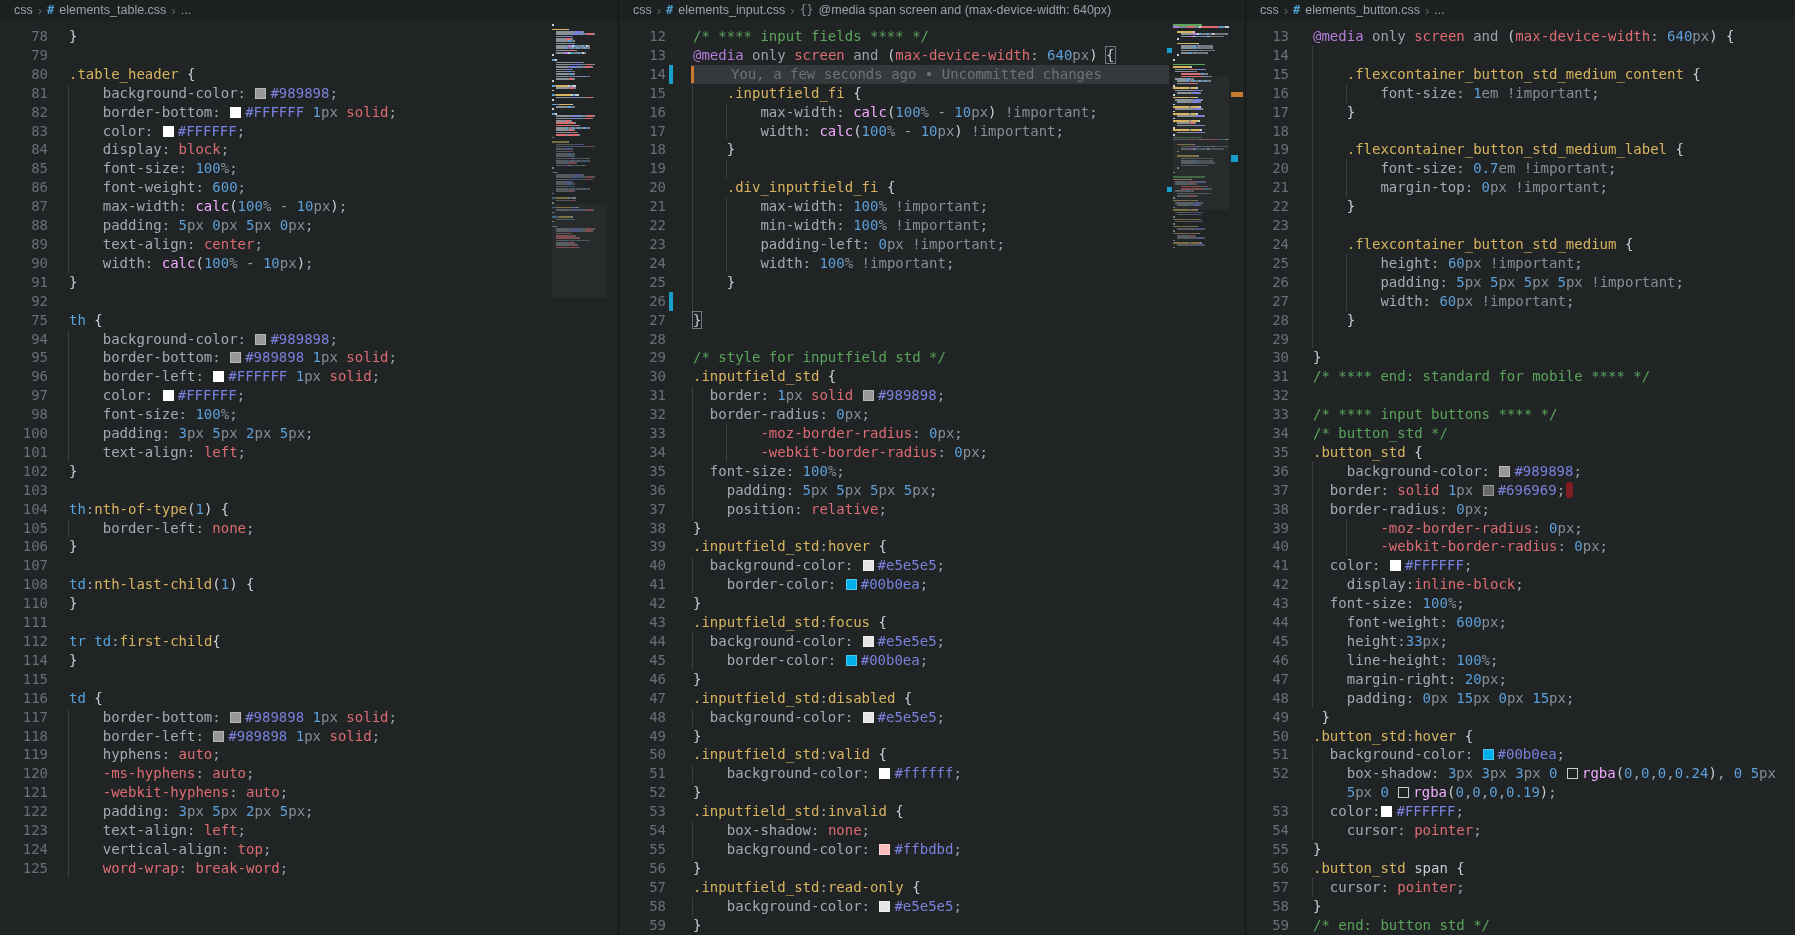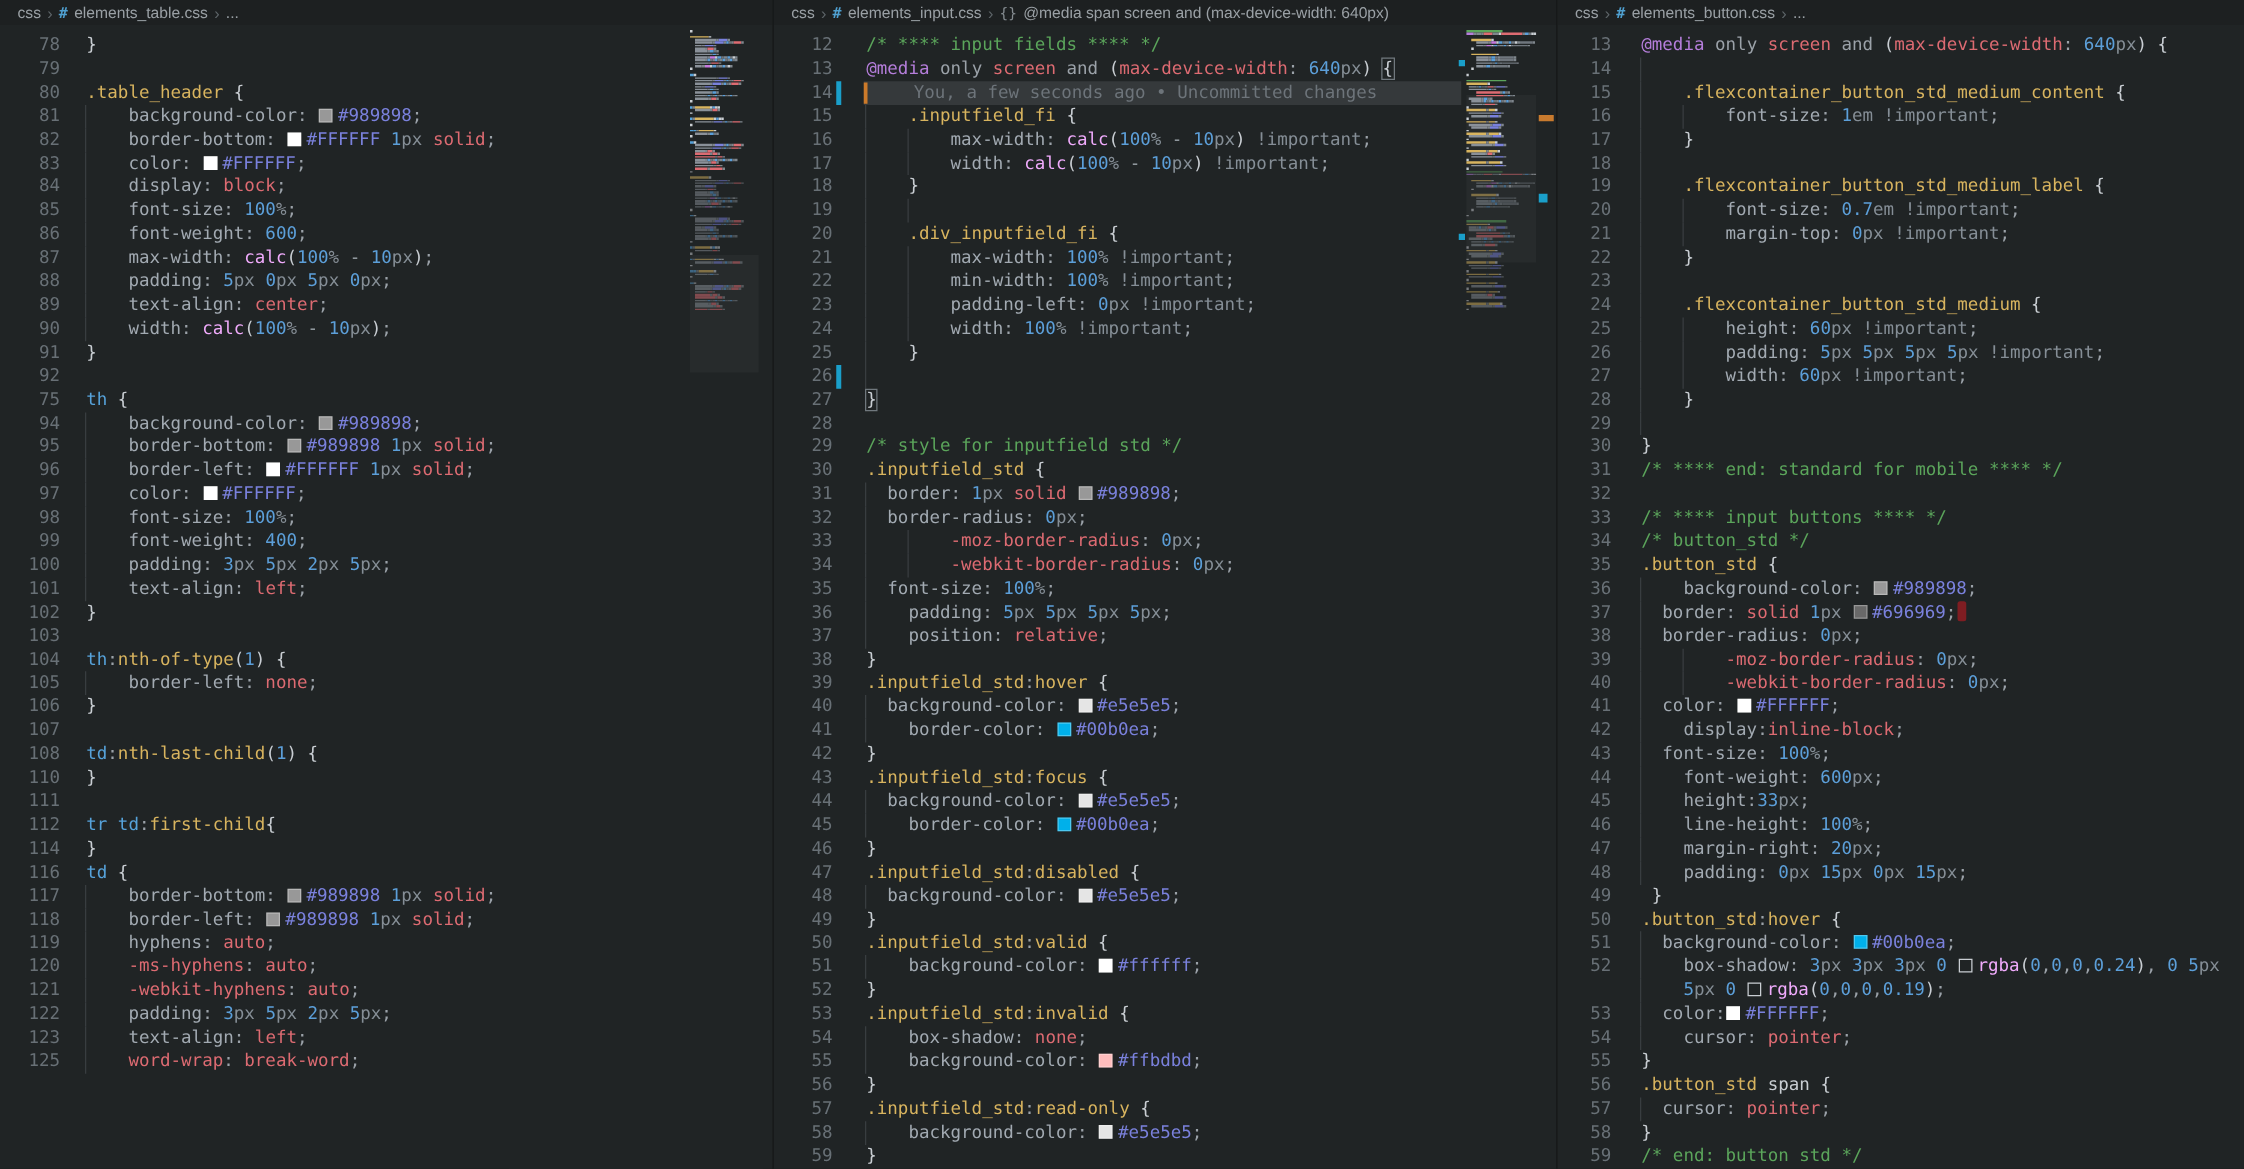--- a/index.html
+++ b/index.html
@@ -162,25 +162,20 @@
           <span class="num">97</span>
           <pre class="code"><span class="tk-p">    color</span><span class="tk-o">: </span><span class="sw" style="background: rgb(255, 255, 255);"></span><span class="tk-h">#FFFFFF</span><span class="tk-o">;</span></pre>
         </div>
         <div class="row">
           <div class="guide" style="left: 68px;"></div>
           <span class="num">98</span>
           <pre class="code"><span class="tk-p">    font-size</span><span class="tk-o">: </span><span class="tk-n">100</span><span class="tk-u">%</span><span class="tk-o">;</span></pre>
         </div>
         <div class="row">
           <div class="guide" style="left: 68px;"></div>
-          <span class="num">99</span>
-          <pre class="code"><span class="tk-p">    font-weight</span><span class="tk-o">: </span><span class="tk-n">400</span><span class="tk-o">;</span></pre>
-        </div>
-        <div class="row">
-          <div class="guide" style="left: 68px;"></div>
           <span class="num">100</span>
           <pre class="code"><span class="tk-p">    padding</span><span class="tk-o">: </span><span class="tk-n">3</span><span class="tk-u">px</span><span class="tk-o"> </span><span class="tk-n">5</span><span class="tk-u">px</span><span class="tk-o"> </span><span class="tk-n">2</span><span class="tk-u">px</span><span class="tk-o"> </span><span class="tk-n">5</span><span class="tk-u">px</span><span class="tk-o">;</span></pre>
         </div>
         <div class="row">
           <div class="guide" style="left: 68px;"></div>
           <span class="num">101</span>
           <pre class="code"><span class="tk-p">    text-align</span><span class="tk-o">: </span><span class="tk-r">left</span><span class="tk-o">;</span></pre>
         </div>
         <div class="row">
           <span class="num">102</span>
@@ -221,20 +216,24 @@
         </div>
         <div class="row">
           <span class="num">112</span>
           <pre class="code"><span class="tk-e">tr </span><span class="tk-e">td</span><span class="tk-o">:</span><span class="tk-y">first-child</span><span class="tk-b">{</span></pre>
         </div>
         <div class="row">
           <span class="num">114</span>
           <pre class="code"><span class="tk-b">}</span></pre>
         </div>
         <div class="row">
+          <span class="num">115</span>
+          <pre class="code"></pre>
+        </div>
+        <div class="row">
           <span class="num">116</span>
           <pre class="code"><span class="tk-e">td </span><span class="tk-b">{</span></pre>
         </div>
         <div class="row">
           <div class="guide" style="left: 68px;"></div>
           <span class="num">117</span>
           <pre class="code"><span class="tk-p">    border-bottom</span><span class="tk-o">: </span><span class="sw" style="background: rgb(152, 152, 152);"></span><span class="tk-h">#989898</span><span class="tk-o"> </span><span class="tk-n">1</span><span class="tk-u">px</span><span class="tk-o"> </span><span class="tk-r">solid</span><span class="tk-o">;</span></pre>
         </div>
         <div class="row">
           <div class="guide" style="left: 68px;"></div>
@@ -258,20 +257,25 @@
         </div>
         <div class="row">
           <div class="guide" style="left: 68px;"></div>
           <span class="num">122</span>
           <pre class="code"><span class="tk-p">    padding</span><span class="tk-o">: </span><span class="tk-n">3</span><span class="tk-u">px</span><span class="tk-o"> </span><span class="tk-n">5</span><span class="tk-u">px</span><span class="tk-o"> </span><span class="tk-n">2</span><span class="tk-u">px</span><span class="tk-o"> </span><span class="tk-n">5</span><span class="tk-u">px</span><span class="tk-o">;</span></pre>
         </div>
         <div class="row">
           <div class="guide" style="left: 68px;"></div>
           <span class="num">123</span>
           <pre class="code"><span class="tk-p">    text-align</span><span class="tk-o">: </span><span class="tk-r">left</span><span class="tk-o">;</span></pre>
+        </div>
+        <div class="row">
+          <div class="guide" style="left: 68px;"></div>
+          <span class="num">124</span>
+          <pre class="code"><span class="tk-p">    vertical-align</span><span class="tk-o">: </span><span class="tk-r">top</span><span class="tk-o">;</span></pre>
         </div>
         <div class="row">
           <div class="guide" style="left: 68px;"></div>
           <span class="num">125</span>
           <pre class="code"><span class="tk-r">    word-wrap</span><span class="tk-o">: </span><span class="tk-r">break-word</span><span class="tk-o">;</span></pre>
         </div>
       </div>
     <div class="minimap">
         <div class="mslider" style="top: 180px; height: 94px;"></div>
         <div class="mrow" style="opacity: 1;"><span class="mseg" style="width: 2px; background: rgb(201, 206, 211);"></span></div>

